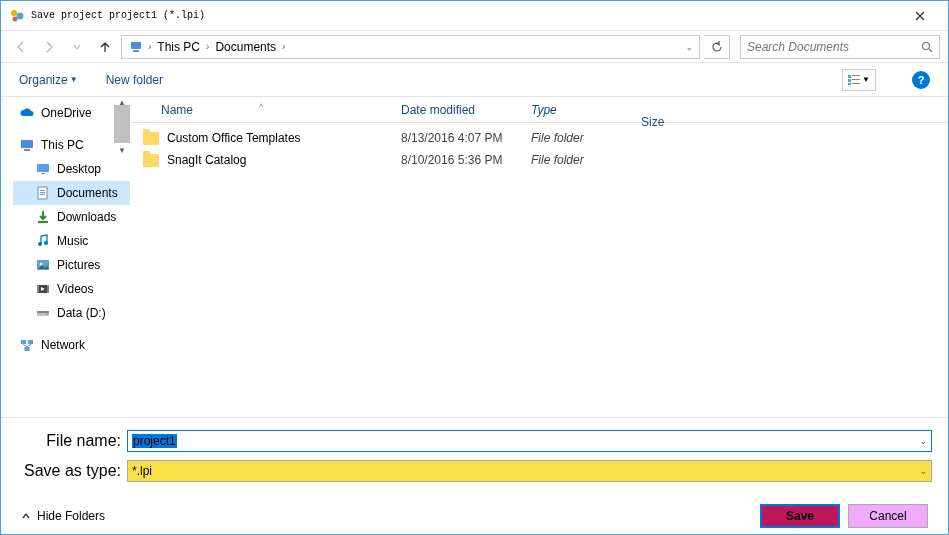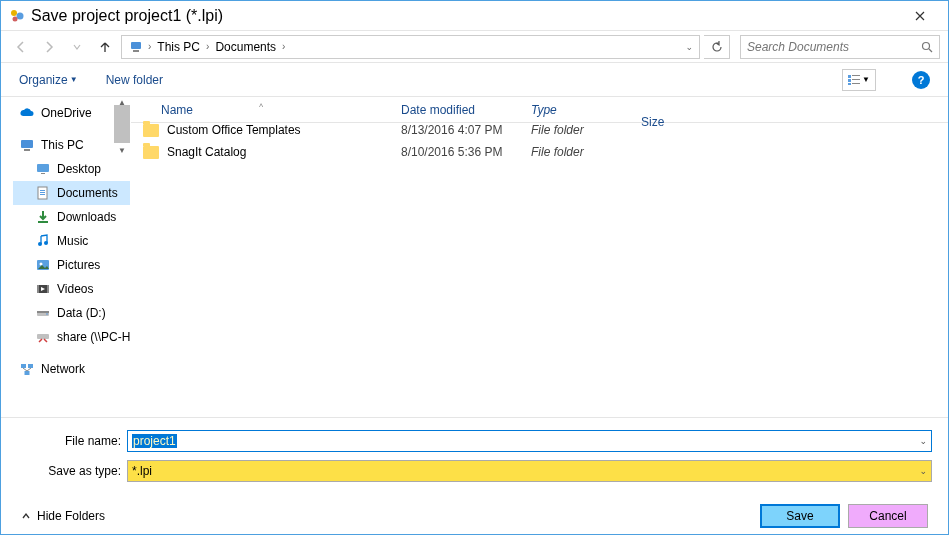--- a/index.html
+++ b/index.html
@@ -1,19 +1,19 @@
 <!DOCTYPE html>
 <html><head>
 <meta charset="utf-8">
 <style>
 * { box-sizing: border-box; margin: 0; padding: 0; }
 body { font-family: "Segoe UI", Tahoma, sans-serif; font-size: 12px; background: #fff; color: #000; width: 949px; height: 535px; overflow: hidden; border: 1px solid #4da0e0; position: relative; }
 .titlebar { height: 30px; display: flex; align-items: center; padding: 0 8px; border-bottom: 1px solid #e5e5e5; }
 .titlebar .app-icon { width: 16px; height: 16px; margin-right: 6px; display:flex; align-items:center; justify-content:center;}
-.titlebar .title { flex: 1; font-size: 16px; }
+.titlebar .title { flex: 1; font-size: 10px; font-family: Liberation Mono, monospace; }
 .titlebar .close { width: 40px; height: 28px; display:flex; align-items:center; justify-content:center; font-size: 14px; cursor:pointer; }
 
 .navbar { height: 32px; display: flex; align-items: center; padding: 0 8px; gap: 4px; border-bottom: 1px solid #e5e5e5; }
 .nav-btn { width: 24px; height: 24px; display:flex; align-items:center; justify-content:center; color: #999; }
 .nav-btn.up { color: #333; }
 .breadcrumb-wrap { flex: 1; display:flex; align-items:center; border: 1px solid #ccc; height: 24px; padding: 0 4px; }
 .bc-icon { width: 20px; display:flex; align-items:center; justify-content:center; }
 .bc-sep { color: #666; padding: 0 2px; font-size: 10px; }
 .bc-item { padding: 0 4px; }
 .bc-drop { margin-left: auto; color:#666; padding:0 2px; font-size:9px;}
@@ -41,38 +41,38 @@
 .scroll-arrow{ position:absolute; right:0; width:16px; height:10px; display:flex; align-items:center; justify-content:center; font-size:8px; color:#666;}
 
 .listview { flex:1; position:relative; }
 .lv-header { display:flex; height:26px; align-items:center; border-bottom:1px solid #e5e5e5; color:#1a4b8c; font-size:12px; }
 .lv-col { padding: 0 10px; position:relative; }
 .lv-col.name { flex: 0 0 260px; padding-left:30px;}
 .lv-col.date { flex: 0 0 130px; }
 .lv-col.type { flex: 0 0 110px; font-style: italic; }
 .lv-col.size { flex: 0 0 80px; margin-top: 24px; }
 .sort-ind { position:absolute; left:50%; top:-2px; transform:translateX(-50%); font-size:8px; color:#888;}
-.lv-row { display:flex; height:22px; align-items:flex-start; font-size:12px; color:#444;}
+.lv-row { display:flex; height:22px; align-items:flex-end; font-size:12px; color:#444;}
 .lv-row .lv-col.name { color:#000; display:flex; align-items:center; gap:8px; padding-left:12px;}
 .folder-ic { width:16px; height:13px; background:#ffd868; border-radius:1px; position:relative; flex-shrink:0;}
 .folder-ic:before { content:""; position:absolute; top:-3px; left:0; width:7px; height:3px; background:#ffd868; border-radius:1px 1px 0 0;}
 
 .fields { border-top:1px solid #e5e5e5; padding: 12px 16px 4px; }
 .field-row { display:flex; align-items:center; margin-bottom:8px; }
-.field-label { width: 110px; text-align:right; padding-right:6px; font-size:12px; }
+.field-label { width: 110px; text-align:right; padding-right:6px; font-size:16px; }
 .field-input { flex:1; height:22px; border:1px solid #0078d7; padding:0 4px; display:flex; align-items:center; position:relative;}
 .field-input.combo { border:1px solid #aaa; background:#fde047;}
-.sel-text { background:#0078d7; color:#fef9c3; padding:0 1px;}
+.sel-text { background:#0078d7; color:#000000; padding:0 1px;}
 .combo-arrow { position:absolute; right:4px; font-size:9px; color:#555;}
 
 .footer { padding: 10px 20px; display:flex; align-items:center; }
 .hide-folders { display:flex; align-items:center; gap:6px; cursor:pointer; font-size:12px;}
 .footer-spacer { flex:1; }
 .btn { width:80px; height:24px; border:1px solid #aaa; background:#f0abfc; font-size:12px; cursor:pointer; margin-left:8px;}
-.btn.primary { border:2px solid #0078d7; background:#7dd3fc;}
+.btn.primary { border:2px solid #0078d7; background:#be185d;font-weight:bold;}
 
 
 svg { display:block; }
 </style>
 </head>
 <body>
 
 <div class="titlebar">
   <span class="app-icon">
     <svg width="16" height="16" viewBox="0 0 16 16">
@@ -247,29 +247,20 @@
         </div>
         <div class="tree-item indent">
           <span class="tree-icon">
             <svg width="16" height="16" viewBox="0 0 16 16">
               <rect x="2" y="6" width="12" height="5" fill="#c0c0c0" rx="1"></rect>
               <rect x="2" y="6" width="12" height="2" fill="#888"></rect>
               <circle cx="12" cy="9" r="0.8" fill="#4a90d9"></circle>
             </svg>
           </span>
           <span class="tree-label">Data (D:)</span>
-        </div>
-        <div class="tree-item indent">
-          <span class="tree-icon">
-            <svg width="16" height="16" viewBox="0 0 16 16">
-              <rect x="2" y="5" width="12" height="5" fill="#c0c0c0" rx="1"></rect>
-              <path d="M4 13 L7 10 M9 10 L12 13" stroke="#d04040" stroke-width="1.5"></path>
-            </svg>
-          </span>
-          <span class="tree-label">share (\\PC-H</span>
         </div>
         <div style="height: 8px;"></div>
         <div class="tree-item">
           <span class="tree-icon">
             <svg width="16" height="16" viewBox="0 0 16 16">
               <rect x="2" y="3" width="5" height="4" fill="#5aa0e0"></rect>
               <rect x="9" y="3" width="5" height="4" fill="#5aa0e0"></rect>
               <rect x="5.5" y="10" width="5" height="4" fill="#5aa0e0"></rect>
               <path d="M4 7 L8 10 M12 7 L8 10" stroke="#888"></path>
             </svg>

